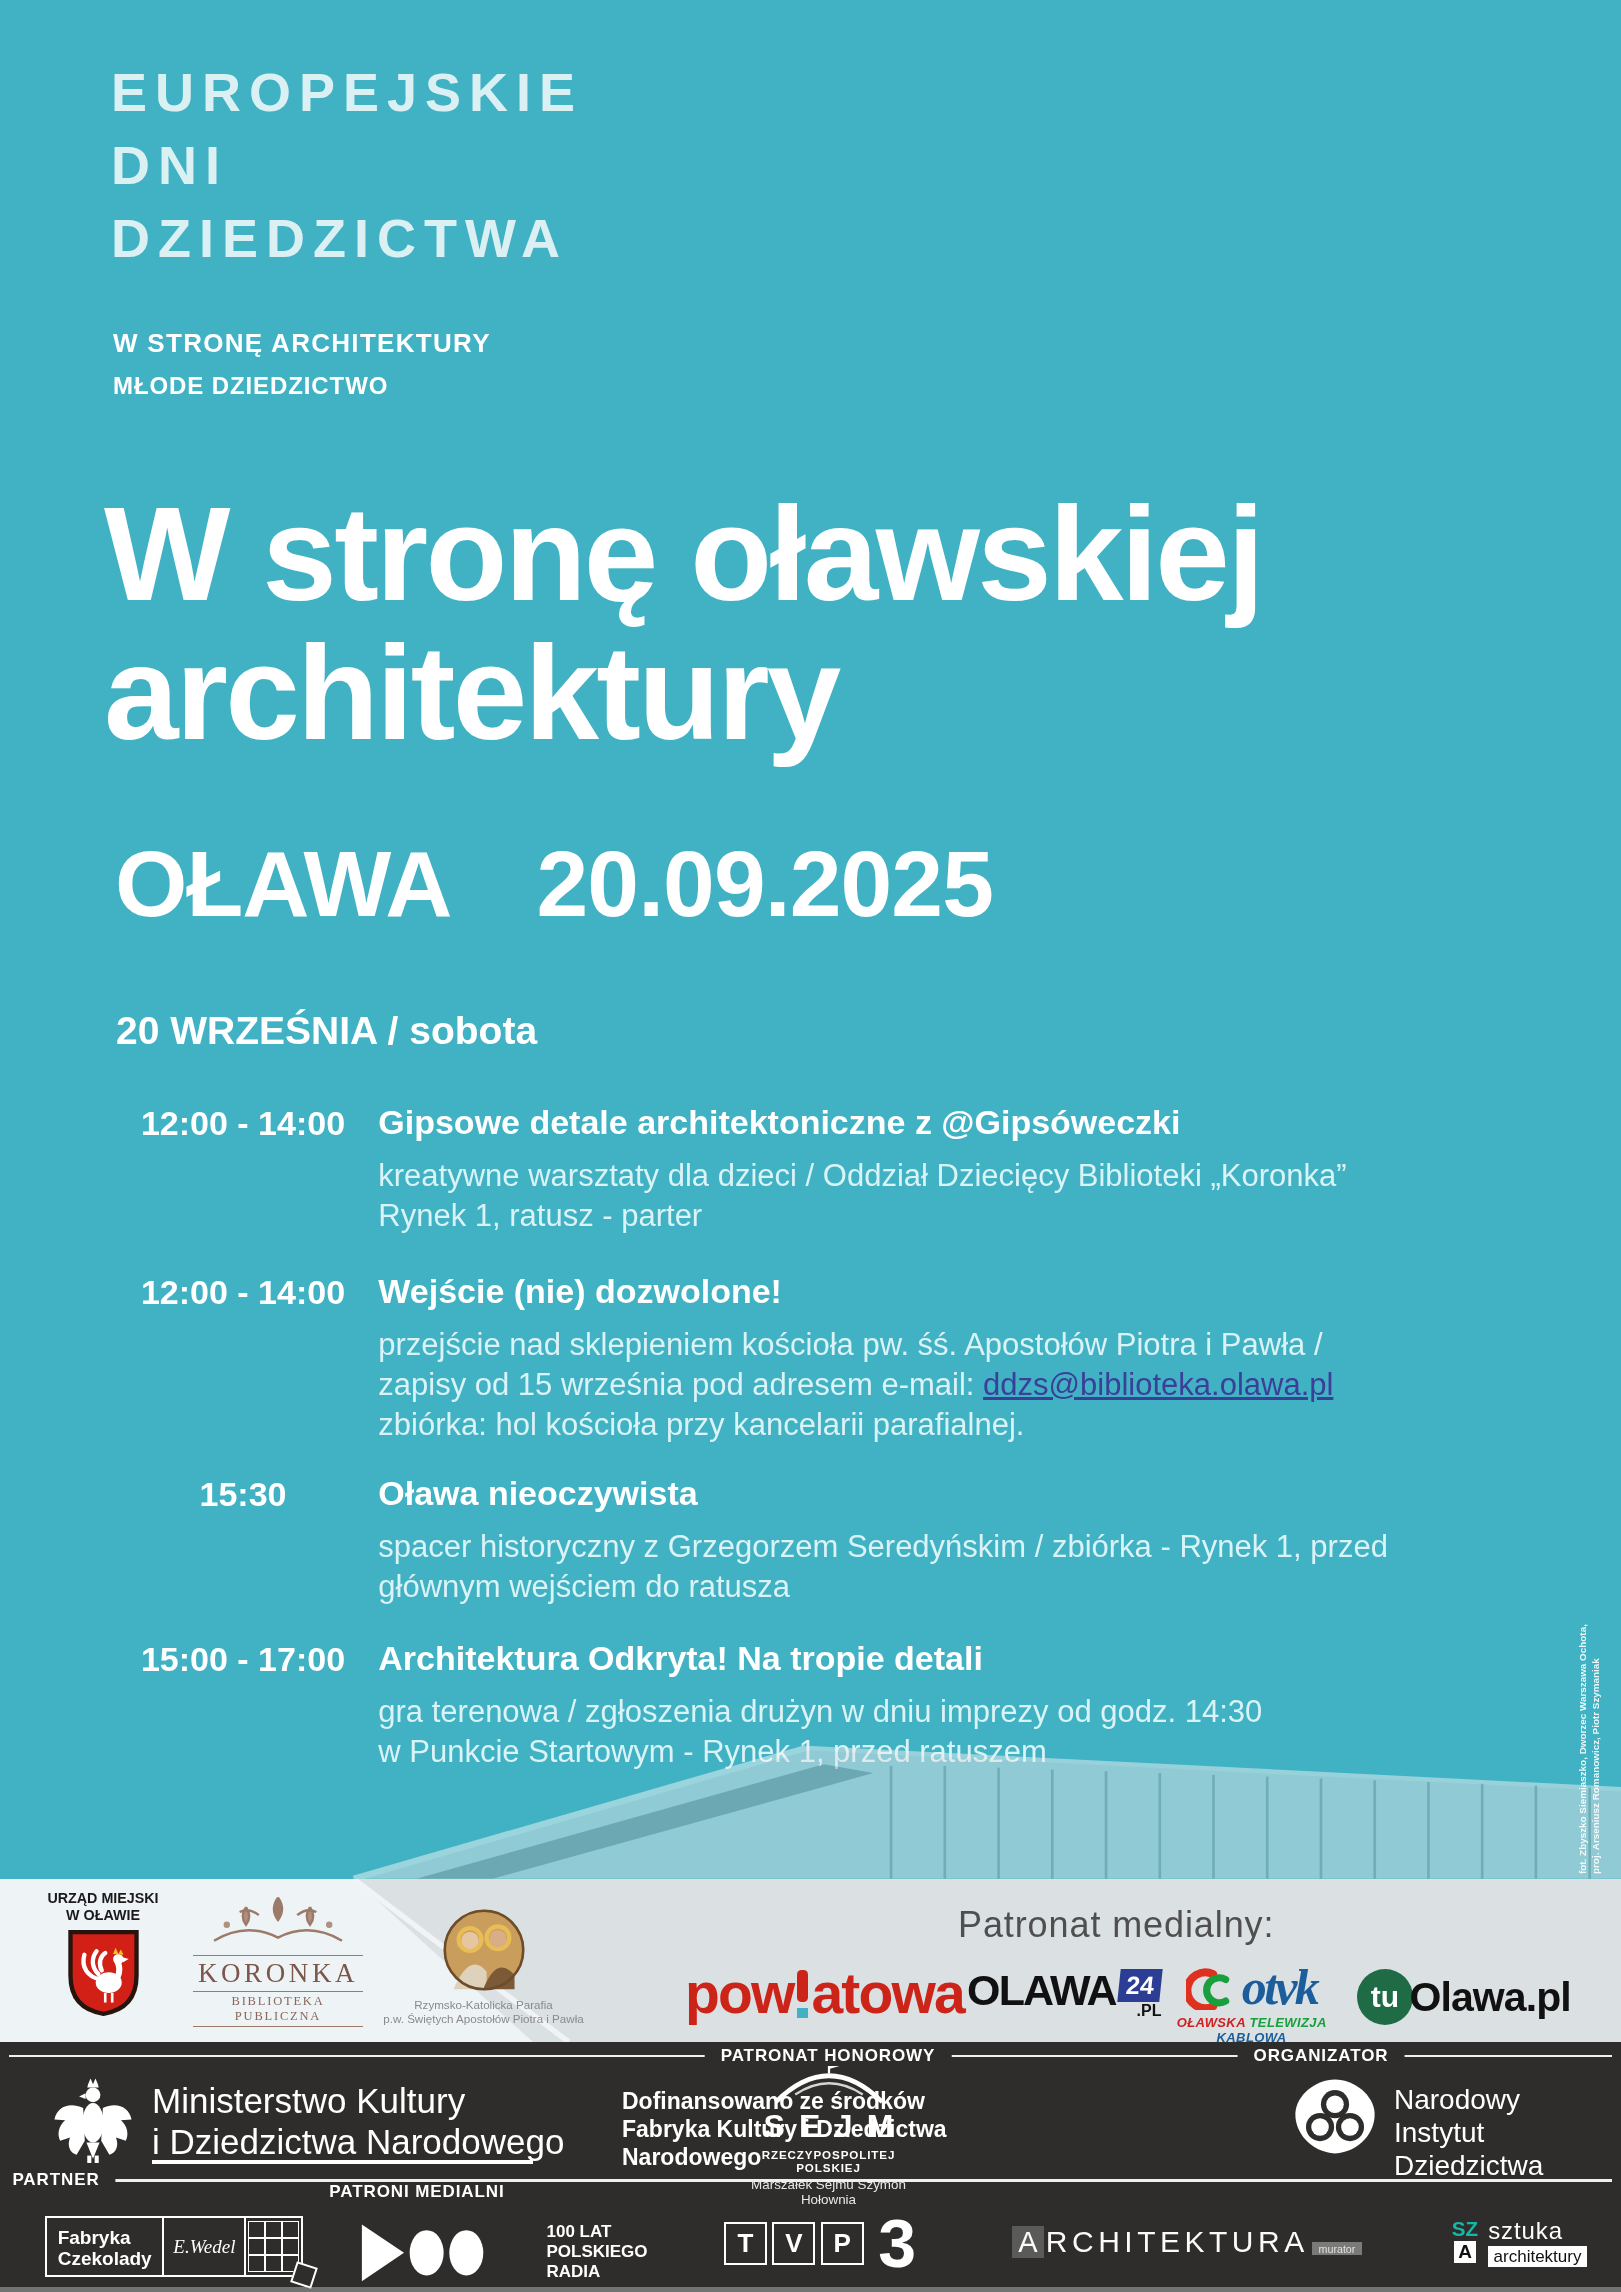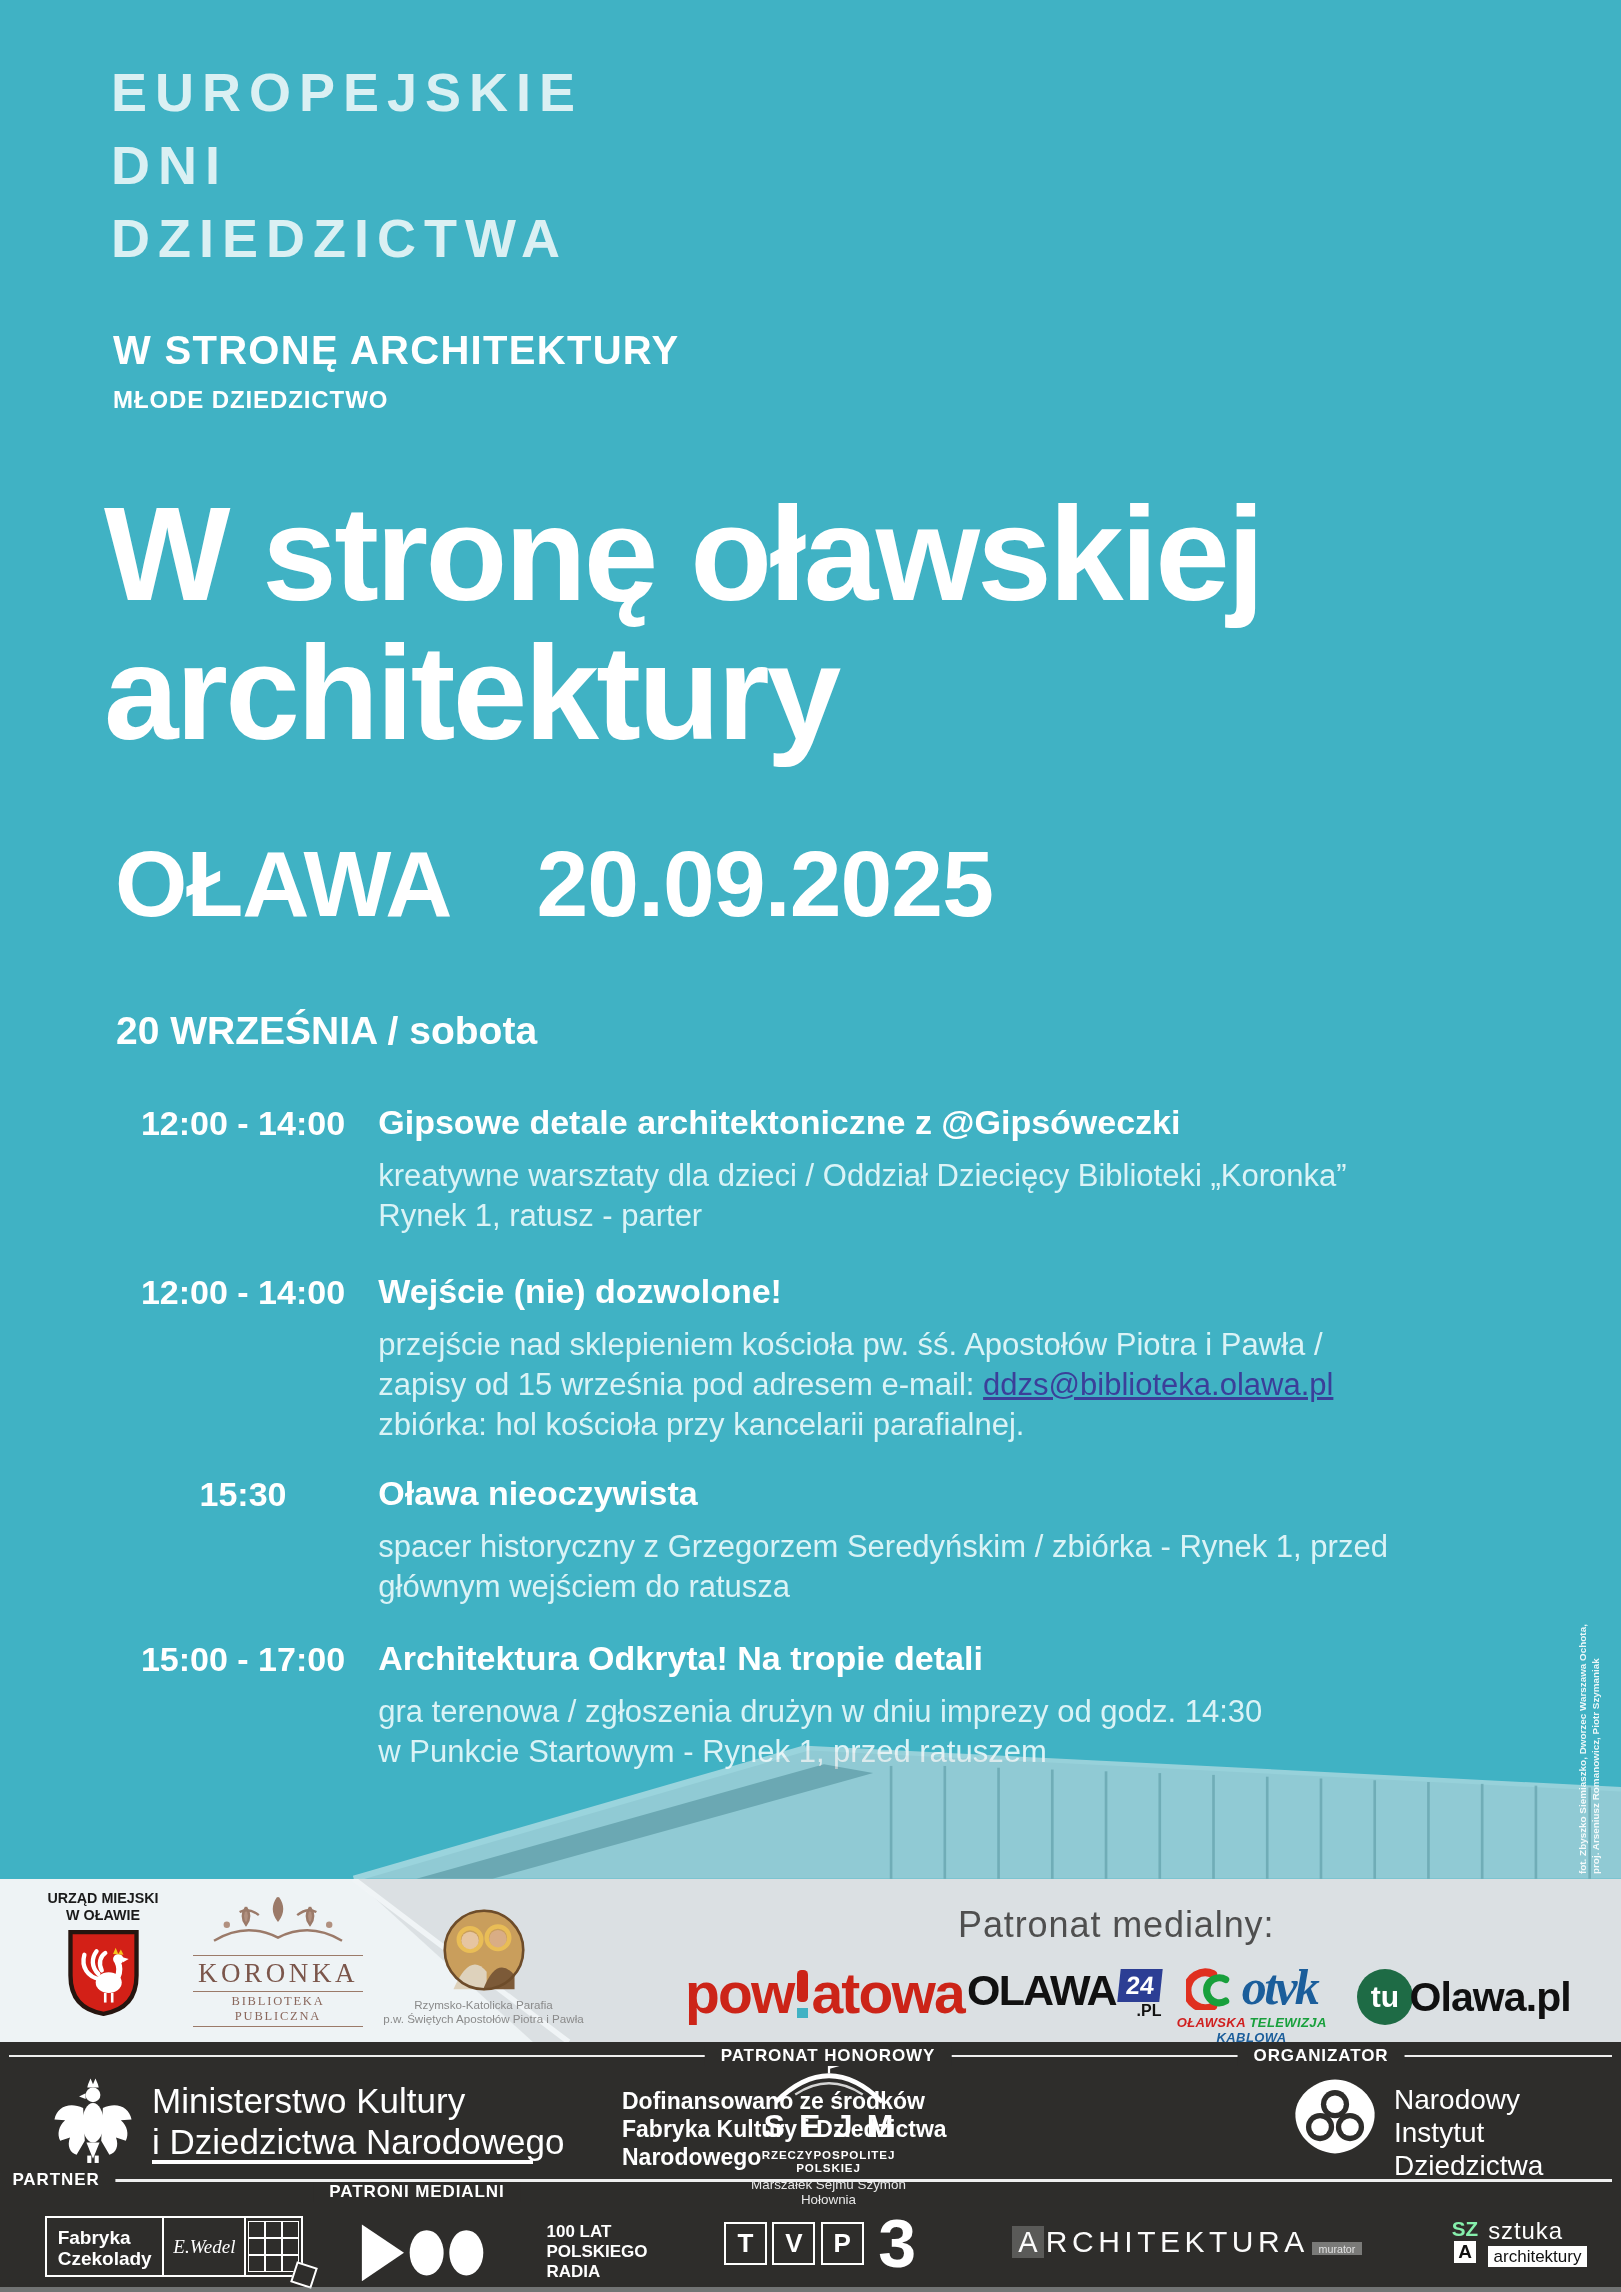--- a/index.html
+++ b/index.html
@@ -2,21 +2,21 @@
 <html style="font-size:14.3px"><head>
 <meta charset="utf-8">
 <style>
   html,body{margin:0;padding:0;background:#222;}
   #poster{position:relative;width:1621px;height:2293px;background:#40b2c4;overflow:hidden;
           font-family:"Liberation Sans",sans-serif;color:#fff;}
   
   .brand{position:absolute;left:111px;top:56px;font-weight:bold;font-size:54px;line-height:73px;
          letter-spacing:8px;color:rgba(227,243,245,.95);}
   .edition{position:absolute;left:113px;top:328px;}
-  .edition-l1{font-size:40px;font-weight:bold;letter-spacing:1.3px;}
+  .edition-l1{font-size:26px;font-weight:bold;letter-spacing:1.3px;}
   .edition-l2{font-size:24px;font-weight:bold;letter-spacing:0.9px;margin-top:13.4px;}
   .main-title{position:absolute;left:104px;top:484px;font-size:134px;line-height:139px;
               font-weight:bold;letter-spacing:-2.7px;}
   .city-date{position:absolute;left:115px;top:831px;display:flex;gap:85px;
              font-size:93px;font-weight:bold;letter-spacing:-0.9px;}
   .day-header{position:absolute;left:116px;top:1009px;font-size:39px;font-weight:bold;}
   
   .ev{position:absolute;left:0;display:flex;align-items:flex-start;white-space:nowrap;}
   .ev-time{width:242px;margin-left:122px;text-align:center;font-size:34px;font-weight:bold;padding-top:0.9px;}
   .ev-body{margin-left:14.3px;}
@@ -95,21 +95,21 @@
   .tvp-box{width:39px;height:39px;border:2.7px solid #fff;margin-right:5.4px;display:flex;
            align-items:center;justify-content:center;font-size:26px;font-weight:bold;color:#fff;}
   .tvp-3{font-size:68px;font-weight:800;color:#fff;margin-left:9px;line-height:54px;}
   .archi{left:1012px;top:183px;display:flex;align-items:center;color:#fbfbfb;}
   .archi-a{width:32px;height:32px;background:#5a5a58;display:flex;align-items:center;justify-content:center;
            font-size:29px;}
   .archi-name{font-size:30px;letter-spacing:4.5px;margin-left:1.8px;}
   .archi-tag{background:#7a7a78;color:#e2e2e2;font-size:10.7px;padding:0.9px 6.3px;margin-left:3.6px;align-self:flex-end;margin-bottom:3.6px;}
   .sztuka{left:1449px;top:177px;display:flex;}
   .sz-col{width:32px;text-align:center;}
-  .sz-sz{font-size:20.6px;font-weight:800;color:#86efac;line-height:20.6px;}
+  .sz-sz{font-size:20.6px;font-weight:800;color:#14b8a6;line-height:20.6px;}
   .sz-a{width:21.5px;height:21.5px;background:#fff;color:#111;font-size:19px;font-weight:800;
         display:flex;align-items:center;justify-content:center;margin:1.8px auto 0;}
   .sz-col2{margin-left:7.2px;}
   .sz-line1{font-size:24px;color:#fff;line-height:24px;letter-spacing:0.9px;}
   .sz-line2{display:inline-block;background:#fff;color:#111;font-size:17px;padding:0.9px 5.4px;margin-top:2.7px;}
   .bottom-strip{position:absolute;left:0;top:2287px;width:1621px;height:5.4px;background:rgba(195,201,203,.45);}
 </style>
 </head>
 <body>
 

